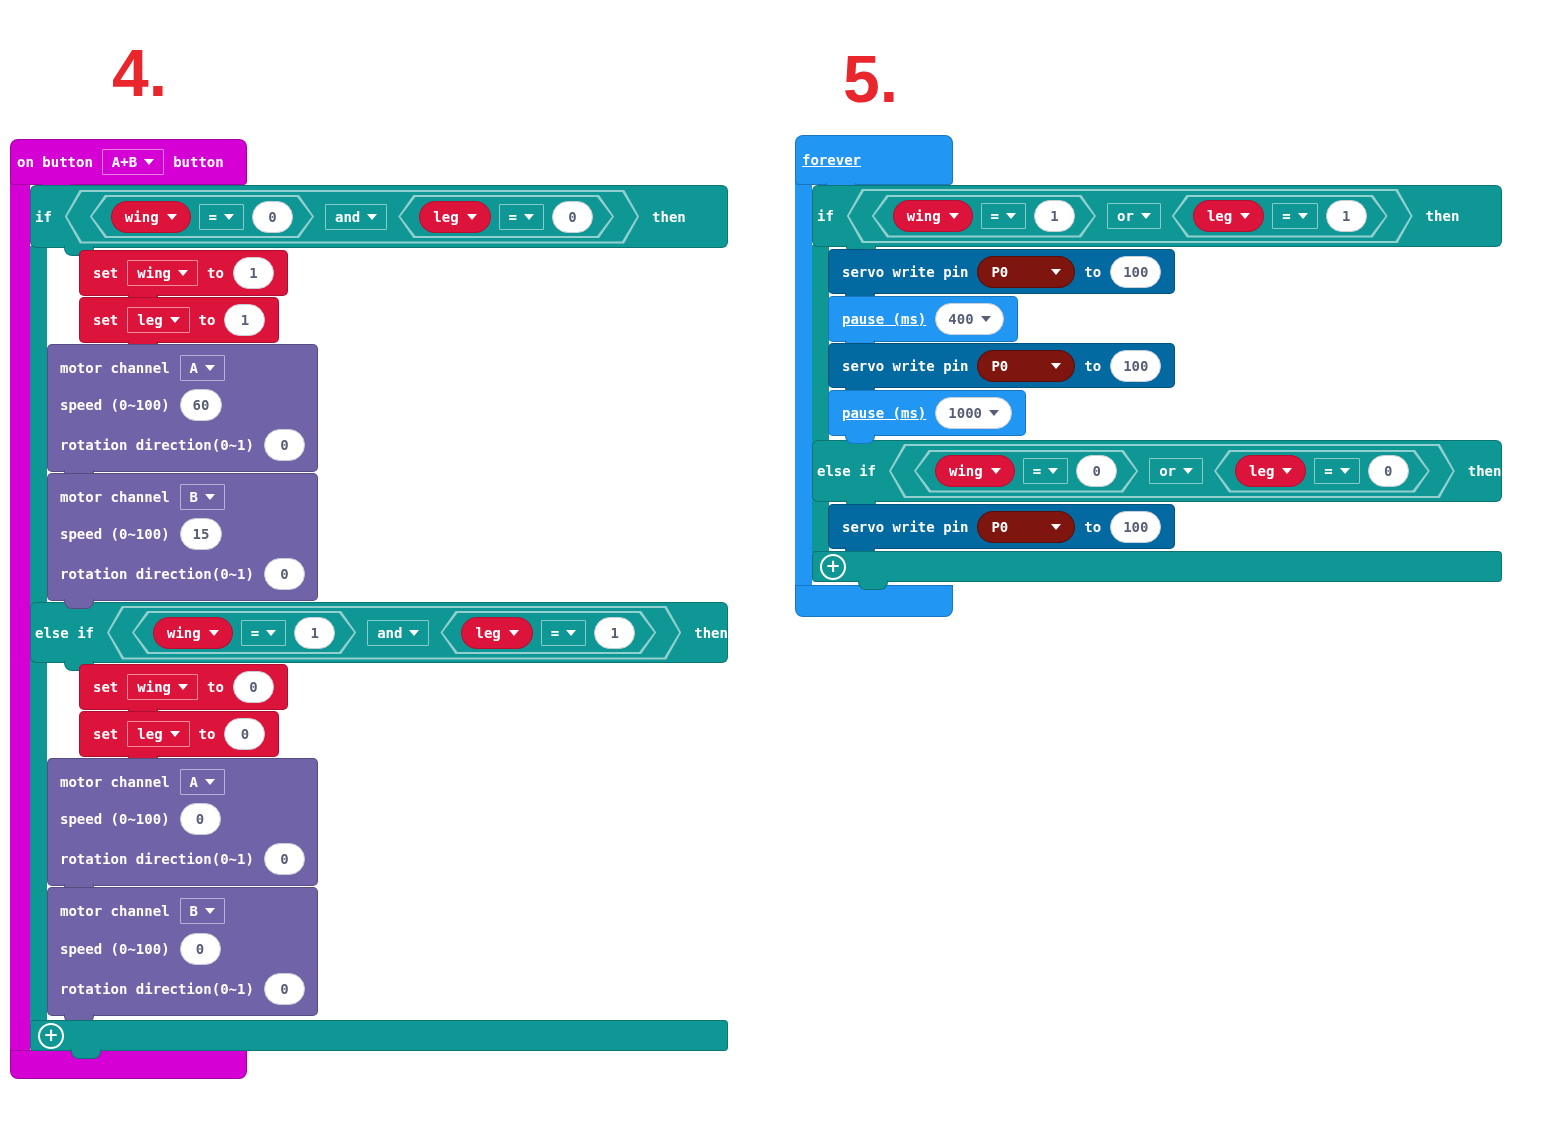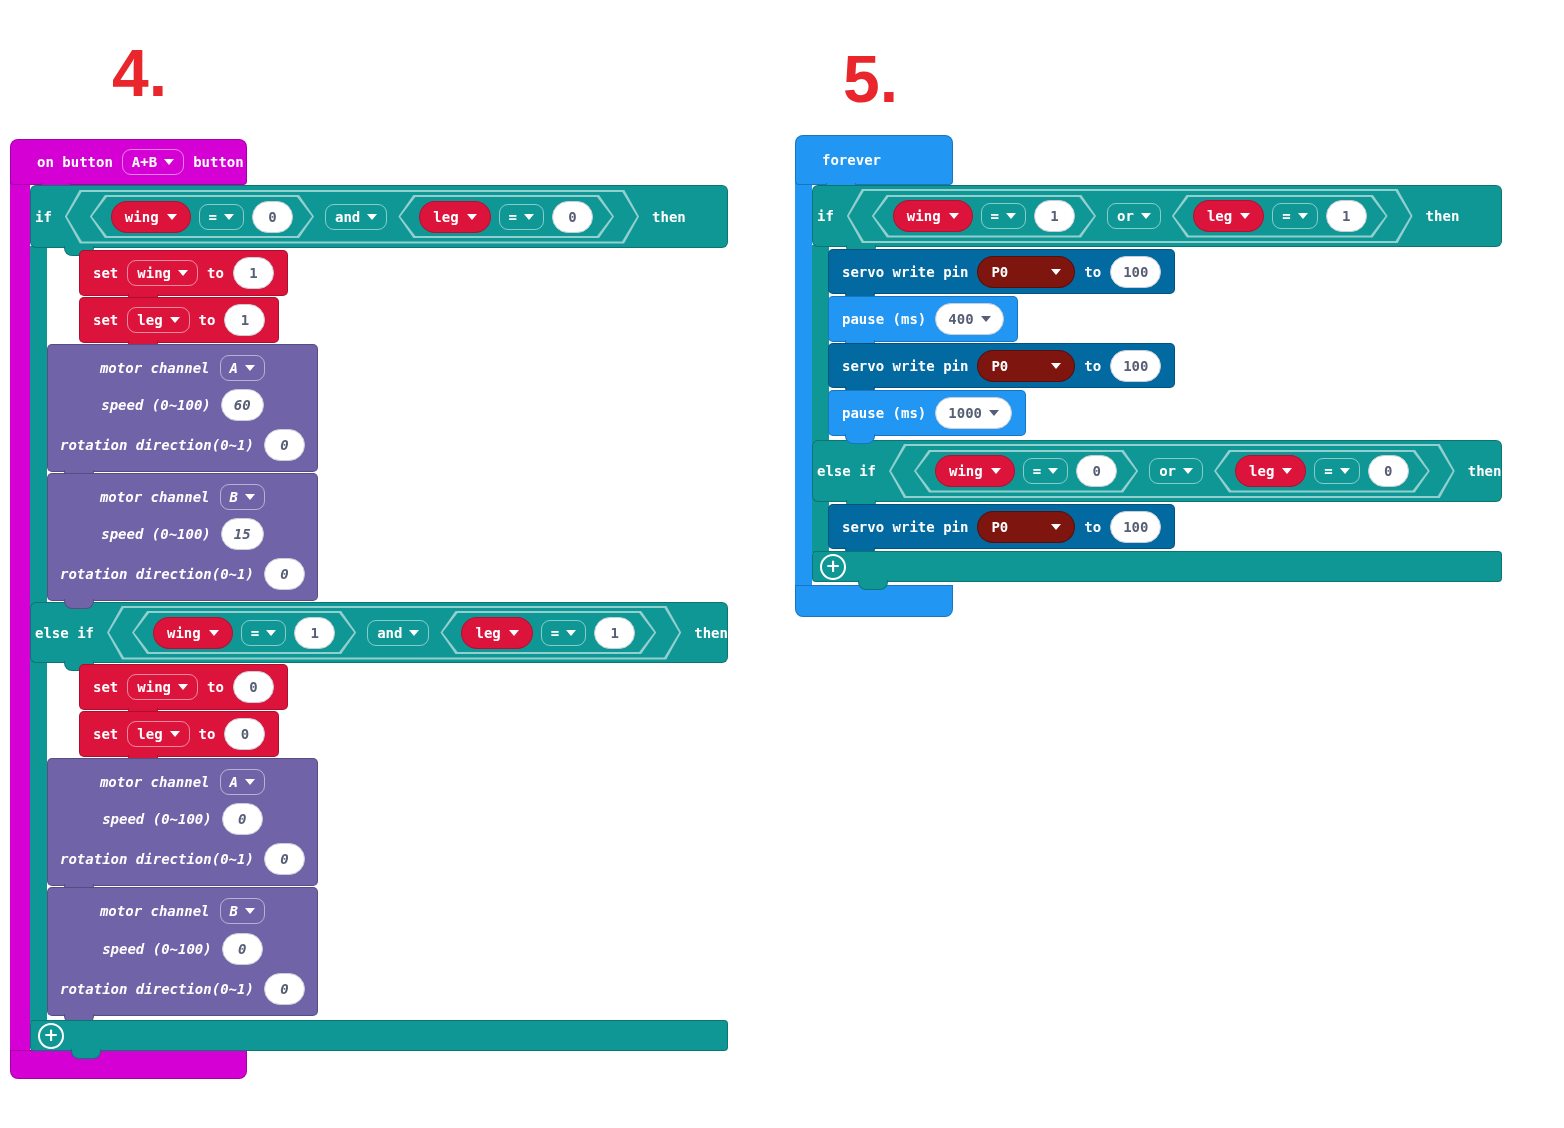--- a/index.html
+++ b/index.html
@@ -7,56 +7,56 @@
           font-family:"DejaVu Sans Mono",monospace;font-weight:bold;font-size:14px;color:#fff;}
   .abs{position:absolute;box-sizing:border-box;}
   .hdr{position:absolute;font-family:"Liberation Sans",sans-serif;font-weight:700;
        font-size:66px;color:#e8262c;line-height:1;}
   
   .bg-mag{background:#d400d4;}
   .bg-teal{background:#0f9795;}
   .bg-crim{background:#dc143c;margin-left:32px;}
   .bg-pur{background:#7163a7;}
   .bg-brick{background:#0369a1;}
-  .bg-blue{background:#2196f3;}
+  .bg-blue{background:#2196f3;text-decoration:underline;}
   .bd{border:1px solid rgba(0,0,0,.22);}
   
   .bar{display:flex;align-items:center;white-space:nowrap;}
   .stmt{display:inline-flex;align-items:center;gap:9px;padding:0 13px;border-radius:5px;z-index:2;white-space:nowrap;}
   .crow{display:flex;align-items:center;gap:13px;padding:0 4px;border-radius:6px;z-index:1;white-space:nowrap;}
-  .hat{border-radius:8px 8px 4px 4px;padding:0 26px;z-index:1;}
+  .hat{border-radius:8px 8px 4px 4px;padding:0 6px;z-index:1;}
   .botbar{border-radius:4px;z-index:3;display:flex;align-items:center;padding:0 7px;}
   .spine{z-index:0;}
   .endbar{border-radius:0 0 8px 8px;z-index:0;}
   
   .tab{position:absolute;bottom:-9px;left:16px;width:30px;height:10px;border-radius:0 0 8px 8px;
        z-index:4;border:1px solid rgba(0,0,0,.22);border-top:none;box-sizing:border-box;}
   .tab-l30{left:30px;} .tab-l33{left:33px;} .tab-l40{left:40px;} .tab-l45{left:45px;}
   
   .hex{position:relative;display:flex;align-items:center;flex:0 0 auto;}
   .clip-h{clip-path:polygon(15px 0,calc(100% - 15px) 0,100% 50%,calc(100% - 15px) 100%,15px 100%,0 50%);}
   .hx-bg{position:absolute;inset:0;background:rgba(255,255,255,.55);}
   .hx-in{position:absolute;inset:2px;}
   .hx-c{position:relative;display:flex;align-items:center;z-index:1;white-space:nowrap;}
   .hexwrap{height:54px;} .hexwrap>.hx-c{padding:0 25px;gap:11px;}
   .hexcomp{height:43px;} .hexcomp>.hx-c{padding:0 21px;gap:8px;}
   
   .ddbox{display:inline-flex;align-items:center;gap:7px;border:1.5px solid rgba(255,255,255,.5);
-         border-radius:9px;padding:4px 9px;}
+         border-radius:1px;padding:4px 9px;}
   .pill{display:inline-flex;align-items:center;gap:8px;background:#dc143c;
         border:1px solid rgba(0,0,0,.18);border-radius:18px;padding:7px 13px;}
   .pill-dark{background:#7e150e;border-color:rgba(0,0,0,.3);gap:43px;}
   .oval{display:inline-flex;align-items:center;justify-content:center;gap:7px;background:#fff;
         border:1.5px solid #c9cdd6;border-radius:18px;min-width:15px;padding:7px 12px;color:#575e75;}
   .arr{width:0;height:0;border-left:5px solid transparent;border-right:5px solid transparent;
        border-top:6px solid #fff;display:inline-block;}
   .arr-dark{border-top-color:#575e75;}
   
-  .motor{display:inline-flex;flex-direction:column;align-items:center;justify-content:space-evenly;
-         padding:6px 12px;gap:4px;border-radius:5px;z-index:2;white-space:nowrap;font-style:italic;}
+  .motor{display:inline-flex;flex-direction:column;align-items:flex-start;justify-content:space-evenly;
+         padding:6px 12px;gap:4px;border-radius:5px;z-index:2;white-space:nowrap;}
   .mrow{display:flex;align-items:center;gap:10px;}
   
   .picon{width:26px;height:26px;border:2.5px solid #fff;border-radius:50%;box-sizing:border-box;
          display:inline-flex;align-items:center;justify-content:center;flex:0 0 auto;
          font-family:"DejaVu Sans",sans-serif;font-size:18px;line-height:1;}
   .picon::before{content:"+";margin-top:-2px;}
   .micon{width:24px;height:24px;}
   .micon::before{content:"\2212";}
 </style>
 </head>

